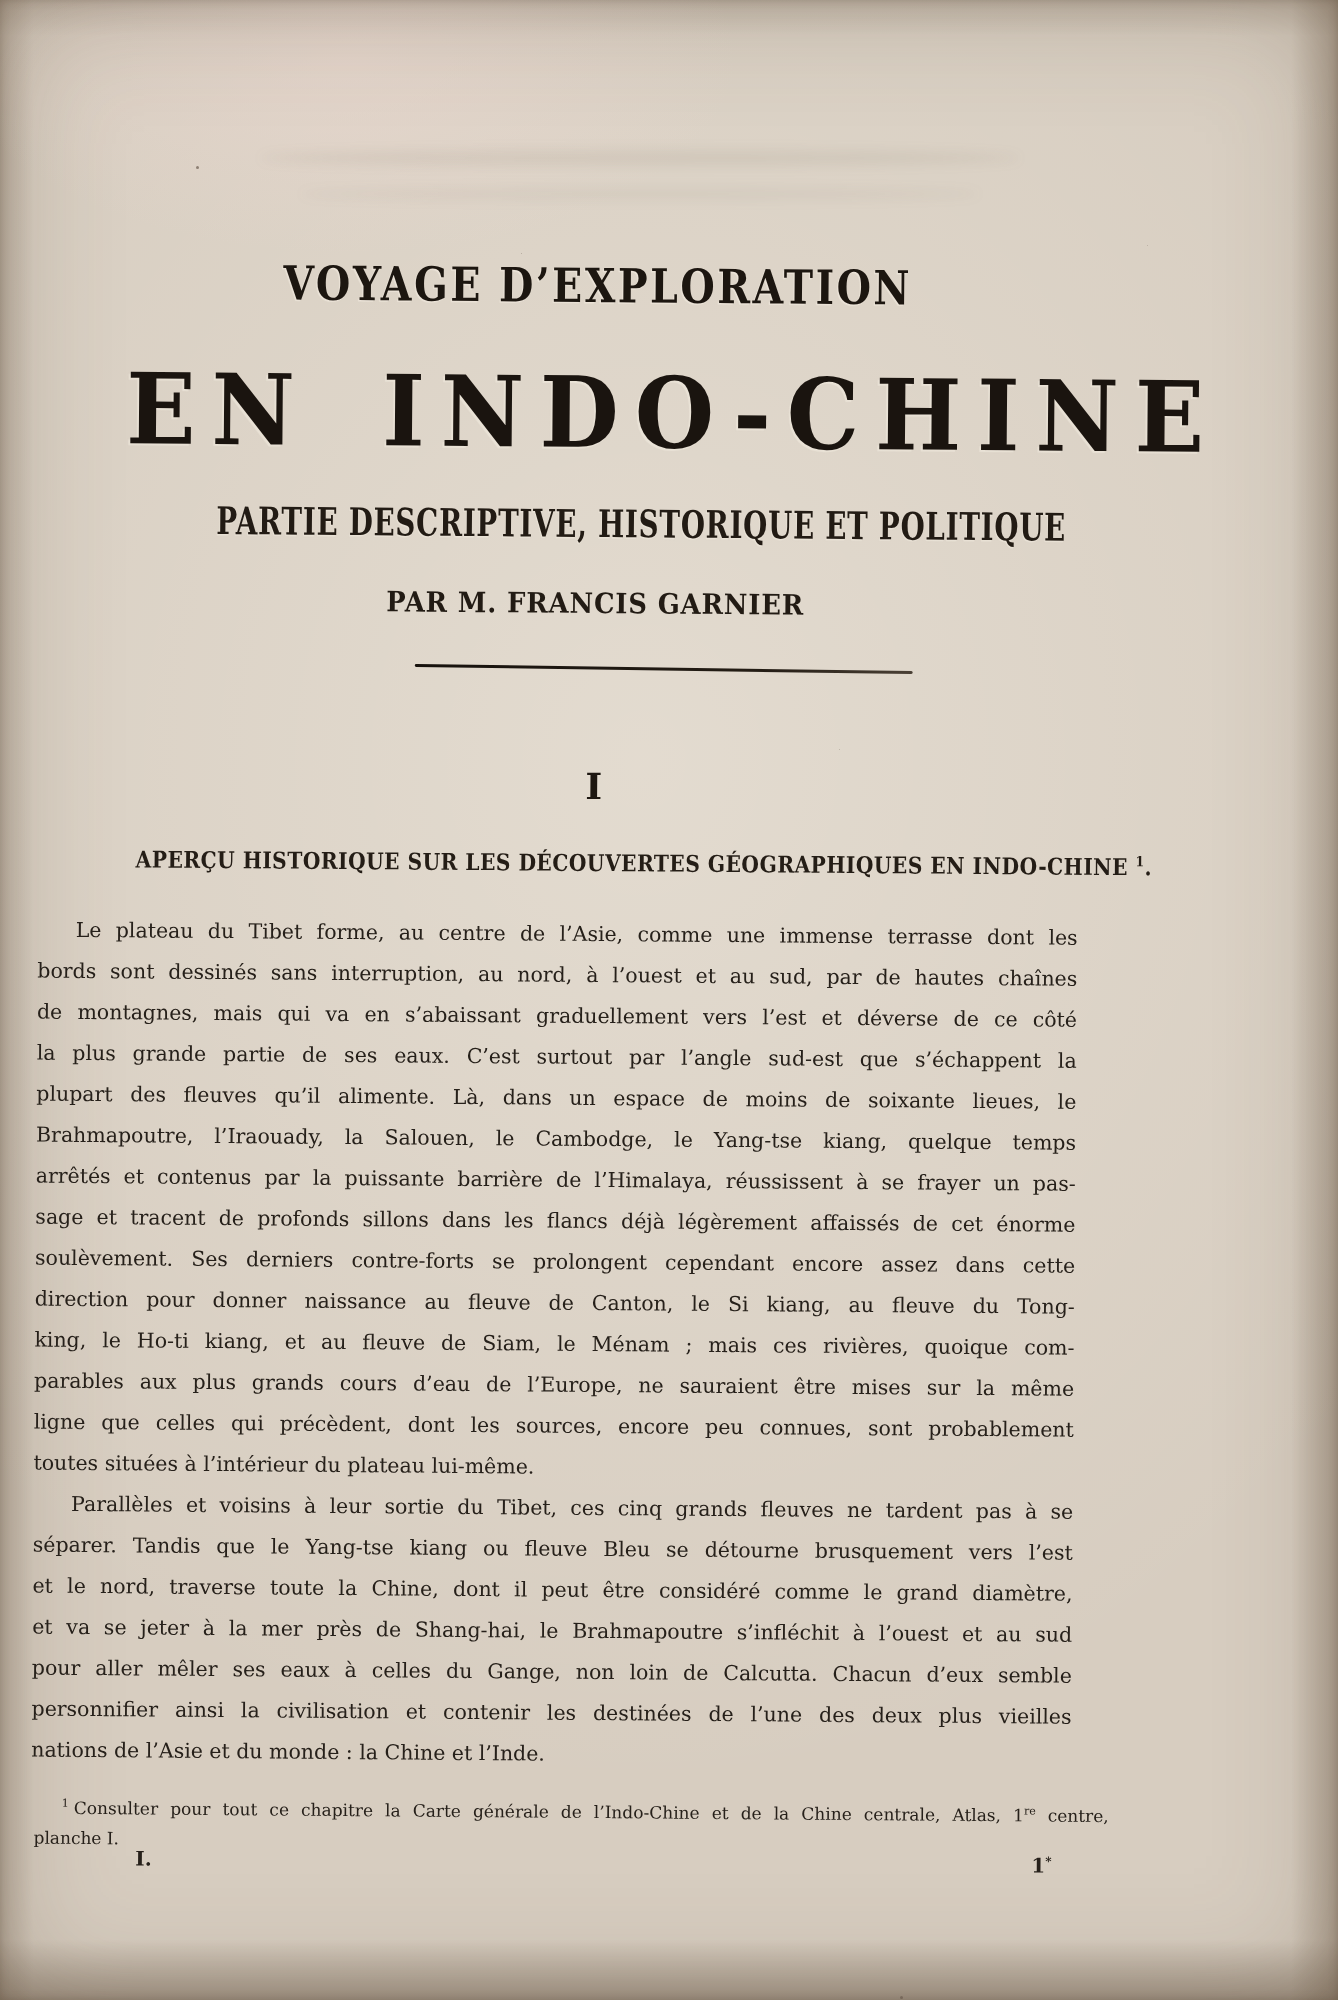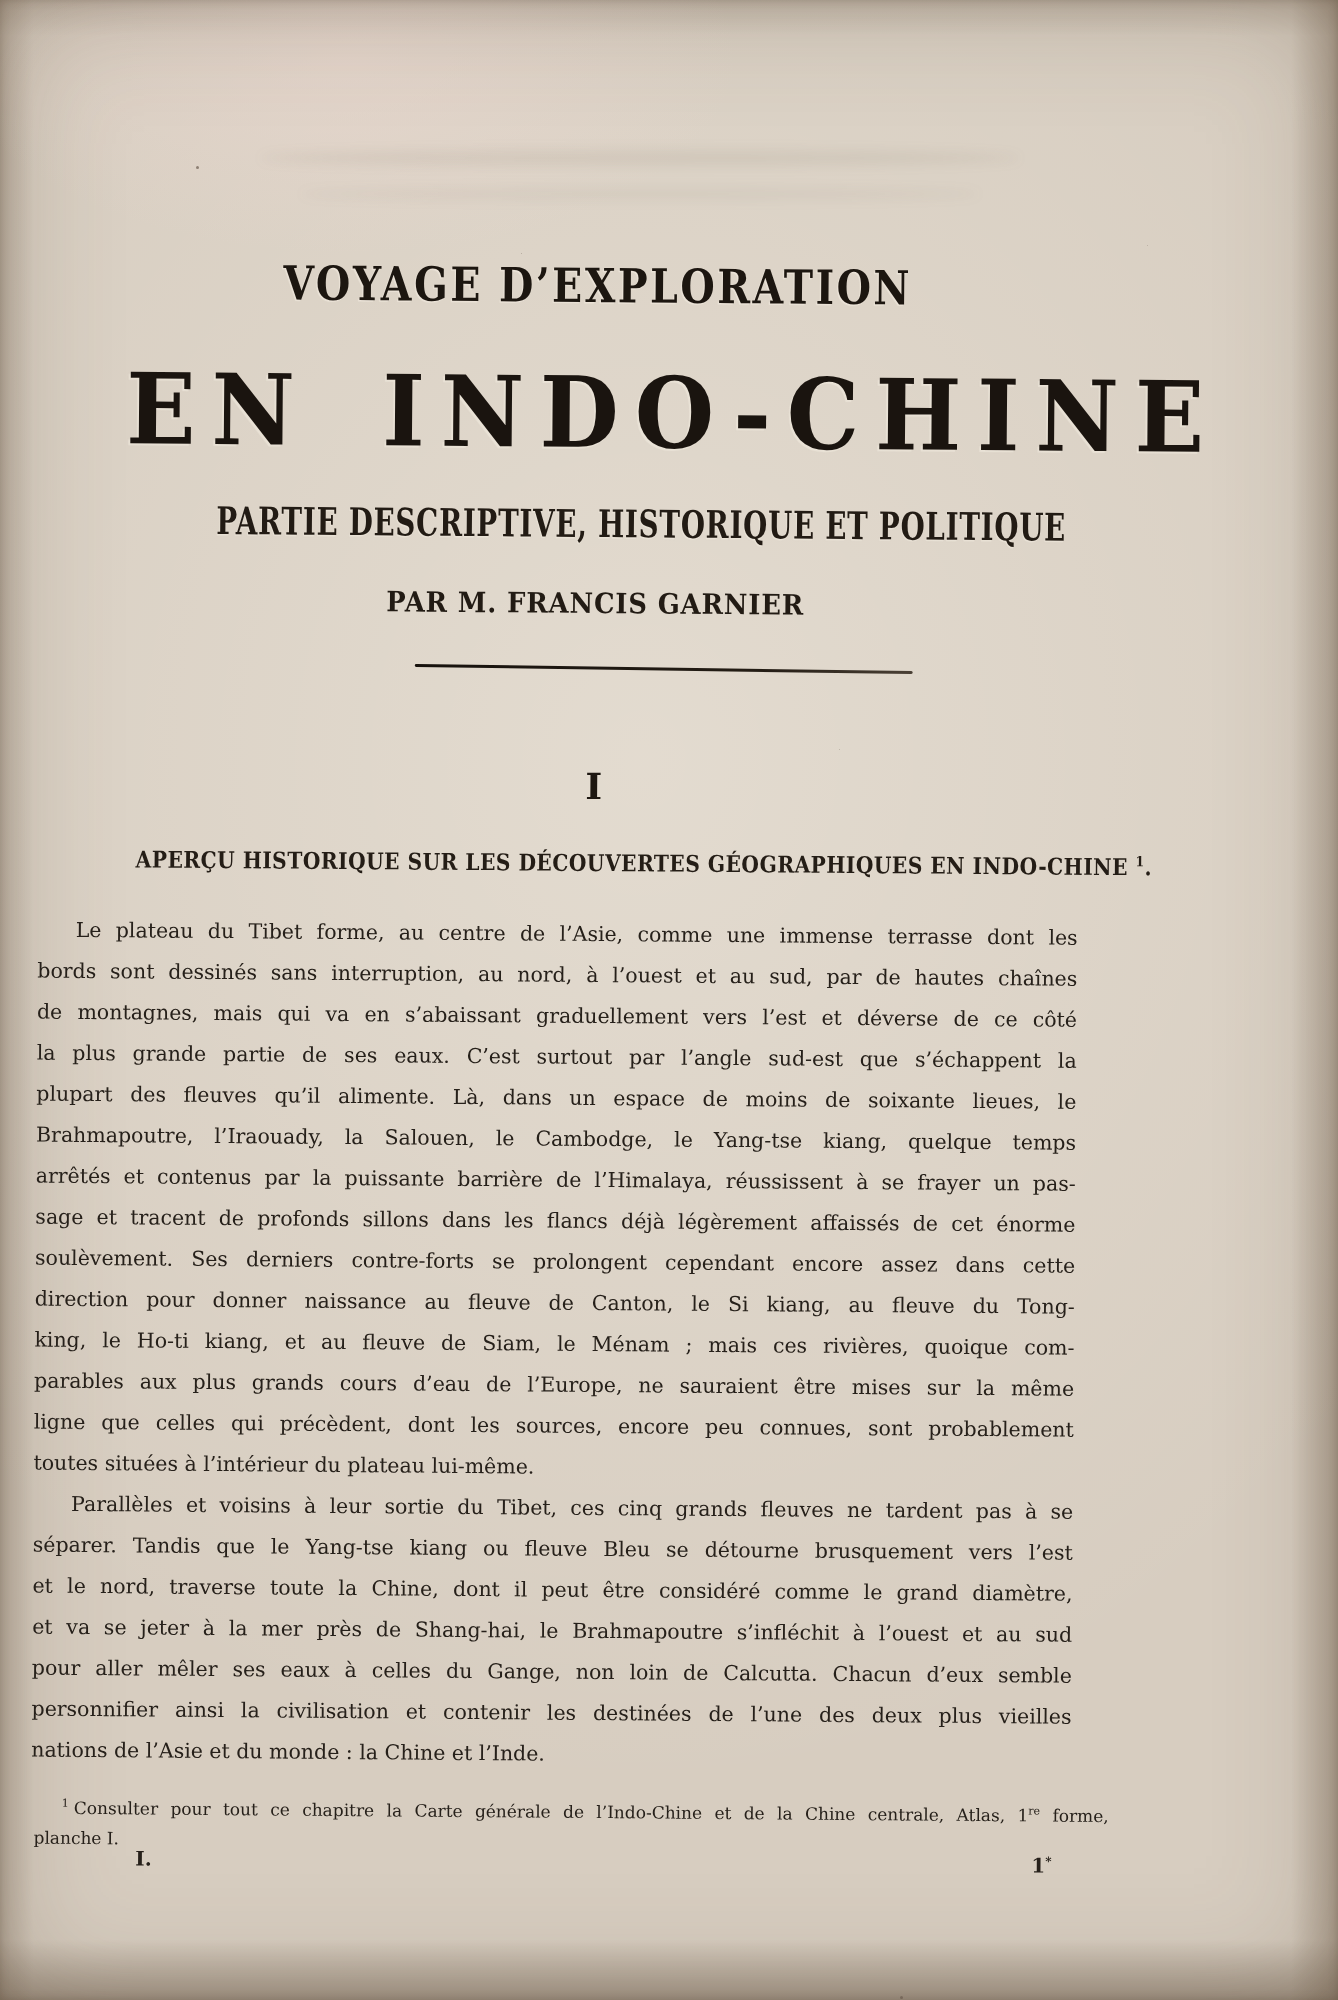--- a/index.html
+++ b/index.html
@@ -108,20 +108,20 @@
           <div class="bline">séparer. Tandis que le Yang-tse kiang ou fleuve Bleu se détourne brusquement vers l’est</div>
           <div class="bline">et le nord, traverse toute la Chine, dont il peut être considéré comme le grand diamètre,</div>
           <div class="bline">et va se jeter à la mer près de Shang-hai, le Brahmapoutre s’infléchit à l’ouest et au sud</div>
           <div class="bline">pour aller mêler ses eaux à celles du Gange, non loin de Calcutta. Chacun d’eux semble</div>
           <div class="bline">personnifier ainsi la civilisation et contenir les destinées de l’une des deux plus vieilles</div>
           <div class="bline last">nations de l’Asie et du monde : la Chine et l’Inde.</div>
         </div>
       </div>
 
     <div class="fnote">
-      <div class="fl1"><sup class="fn-ref">1</sup><span>Consulter pour tout ce chapitre la Carte générale de l’Indo-Chine et de la Chine centrale, Atlas, 1</span><sup>re</sup><span> forme,</span></div>
+      <div class="fl1"><sup class="fn-ref">1</sup><span>Consulter pour tout ce chapitre la Carte générale de l’Indo-Chine et de la Chine centrale, Atlas, 1</span><sup>re</sup><span> centre,</span></div>
       <div class="fl2">planche I.</div>
     </div>
 
     <div class="sigL">I.</div>
     <div class="sigR"><span>1</span><sup>*</sup></div>
   </div>
 </div>
 
 </body></html>

